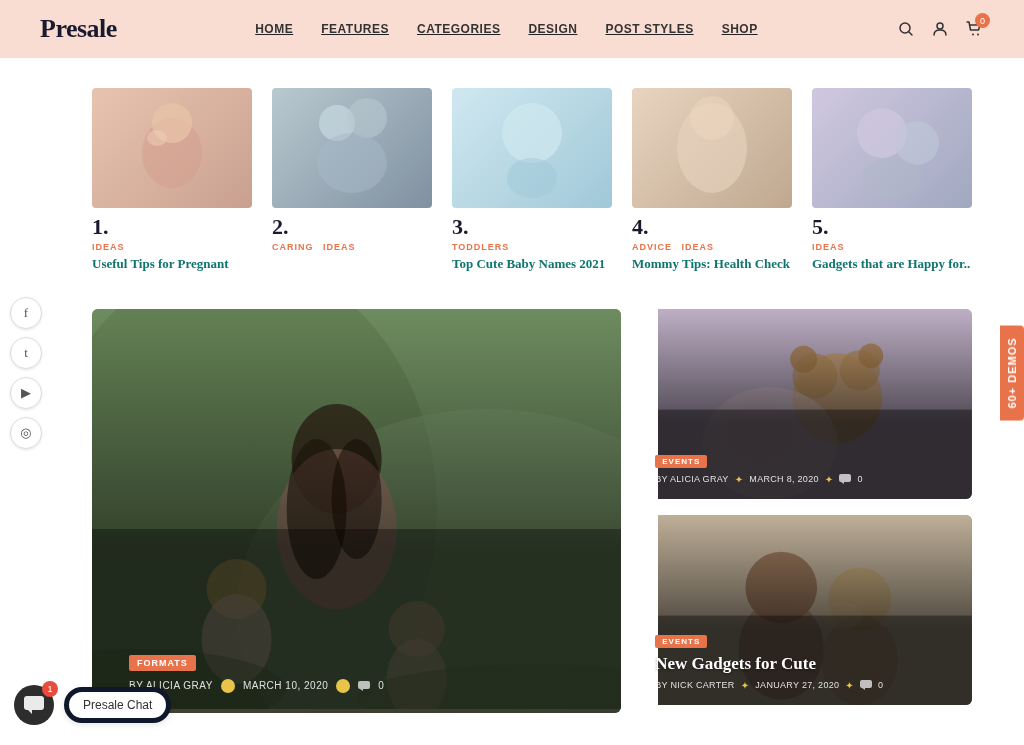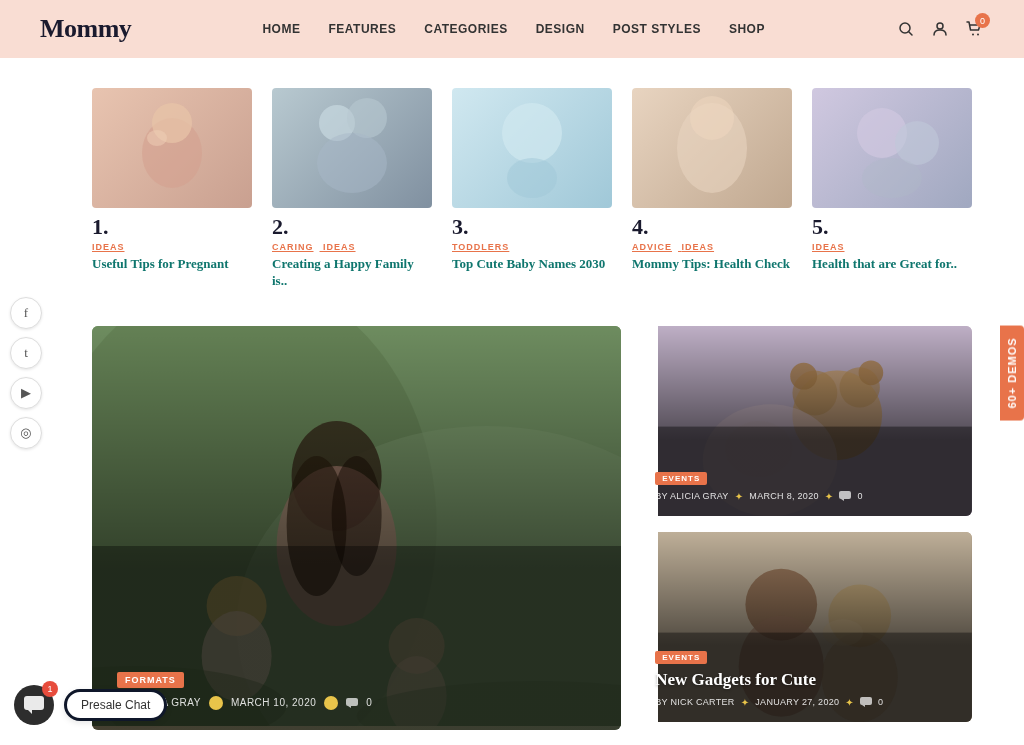--- a/index.html
+++ b/index.html
@@ -17,20 +17,21 @@
       font-size: 26px;
       font-weight: bold;
       color: #1a1a2e;
       font-family: 'Georgia', serif;
       letter-spacing: -0.5px;
     }
     .nav {
       display: flex;
       gap: 28px;
       align-items: flex-end;
+      text-decoration: underline;
     }
     .nav a {
       text-decoration: none;
       color: #333;
       font-size: 12px;
       font-family: Arial, sans-serif;
       font-weight: 600;
       letter-spacing: 0.5px;
       text-transform: uppercase;
     }
@@ -106,21 +107,20 @@
       margin-bottom: 2px;
     }
     .trending-cat {
       font-size: 9px;
       font-family: Arial, sans-serif;
       font-weight: 700;
       letter-spacing: 1px;
       text-transform: uppercase;
       color: #e8734a;
       margin-bottom: 4px;
-      text-decoration: underline;
     }
     .trending-cat span { margin-right: 6px; }
     .trending-title {
       font-size: 13px;
       font-weight: 700;
       color: #0f766e;
       line-height: 1.3;
     }
 
     
@@ -181,21 +181,21 @@
     
     .featured-main-img::before {
       content: '';
       position: absolute;
       bottom: 0; left: 0; right: 0; top: 0;
       background: linear-gradient(to top, rgba(0,0,0,0.55) 40%, rgba(0,0,0,0.1) 100%);
     }
     .featured-main-overlay {
       position: absolute;
       bottom: 0;
-      left: 5px;
+      left: 17px;
       right: 0;
       padding: 20px;
       color: #fff;
     }
     .featured-badge {
       display: inline-block;
       background: #e8734a;
       color: #fff;
       font-size: 9px;
       font-family: Arial, sans-serif;
@@ -362,34 +362,34 @@
       width: 16px;
       height: 16px;
       font-size: 9px;
       display: flex;
       align-items: center;
       justify-content: center;
       font-family: Arial, sans-serif;
     }
     .chat-label {
       background: #fff;
-      border: 3px solid #0f172a;
+      border: 5px solid #0f172a;
       border-radius: 20px;
       padding: 6px 14px;
       font-size: 12px;
       font-family: Arial, sans-serif;
       color: #333;
       box-shadow: 0 2px 6px rgba(0,0,0,0.1);
     }
   </style>
 </head>
 <body>
 
 <header class="header">
-  <div class="logo">Mommy</div>
+  <div class="logo">Presale</div>
   <nav class="nav">
     <a href="#">HOME</a>
     <a href="#">FEATURES</a>
     <a href="#">CATEGORIES</a>
     <a href="#">DESIGN</a>
     <a href="#">POST STYLES</a>
     <a href="#">SHOP</a>
   </nav>
   <div class="header-icons">
     <div class="header-icon">
@@ -449,35 +449,34 @@
           <circle cx="55" cy="35" r="18" fill="#c8d8e0" opacity="0.7"></circle>
           <circle cx="85" cy="30" r="20" fill="#b8c8d0" opacity="0.6"></circle>
           <ellipse cx="70" cy="75" rx="35" ry="30" fill="#a8b8c8" opacity="0.5"></ellipse>
         </svg>
       </div>
       <div class="trending-num">2.</div>
       <div class="trending-cat">
         <span>CARING</span>
         <span>IDEAS</span>
       </div>
-      <div class="trending-title">Creating a Happy Family is..</div>
     </div>
 
     <div class="trending-item">
       <div class="trending-img-placeholder img-toddler">
         <svg width="140" height="120" viewBox="0 0 140 120">
           <circle cx="70" cy="45" r="30" fill="#d0e8f0" opacity="0.7"></circle>
           <ellipse cx="70" cy="90" rx="25" ry="20" fill="#a0c8d8" opacity="0.5"></ellipse>
         </svg>
       </div>
       <div class="trending-num">3.</div>
       <div class="trending-cat">
         <span>TODDLERS</span>
       </div>
-      <div class="trending-title">Top Cute Baby Names 2030</div>
+      <div class="trending-title">Top Cute Baby Names 2021</div>
     </div>
 
     <div class="trending-item">
       <div class="trending-img-placeholder img-mommy">
         <svg width="140" height="120" viewBox="0 0 140 120">
           <ellipse cx="70" cy="60" rx="35" ry="45" fill="#e8d4c0" opacity="0.6"></ellipse>
           <circle cx="70" cy="30" r="22" fill="#f0d8c0" opacity="0.5"></circle>
         </svg>
       </div>
       <div class="trending-num">4.</div>
@@ -493,21 +492,21 @@
         <svg width="140" height="120" viewBox="0 0 140 120">
           <circle cx="60" cy="45" r="25" fill="#d0c8e0" opacity="0.7"></circle>
           <circle cx="95" cy="55" r="22" fill="#c0c8d8" opacity="0.6"></circle>
           <ellipse cx="70" cy="90" rx="30" ry="20" fill="#b0b8c8" opacity="0.4"></ellipse>
         </svg>
       </div>
       <div class="trending-num">5.</div>
       <div class="trending-cat">
         <span>IDEAS</span>
       </div>
-      <div class="trending-title">Health that are Great for..</div>
+      <div class="trending-title">Gadgets that are Happy for..</div>
     </div>
 
   </div>
 
   <div class="featured">
 
     <div class="featured-main">
       <div class="featured-main-img">
         <svg width="100%" height="400" viewBox="0 0 640 400" preserveAspectRatio="xMidYMid slice">
 

